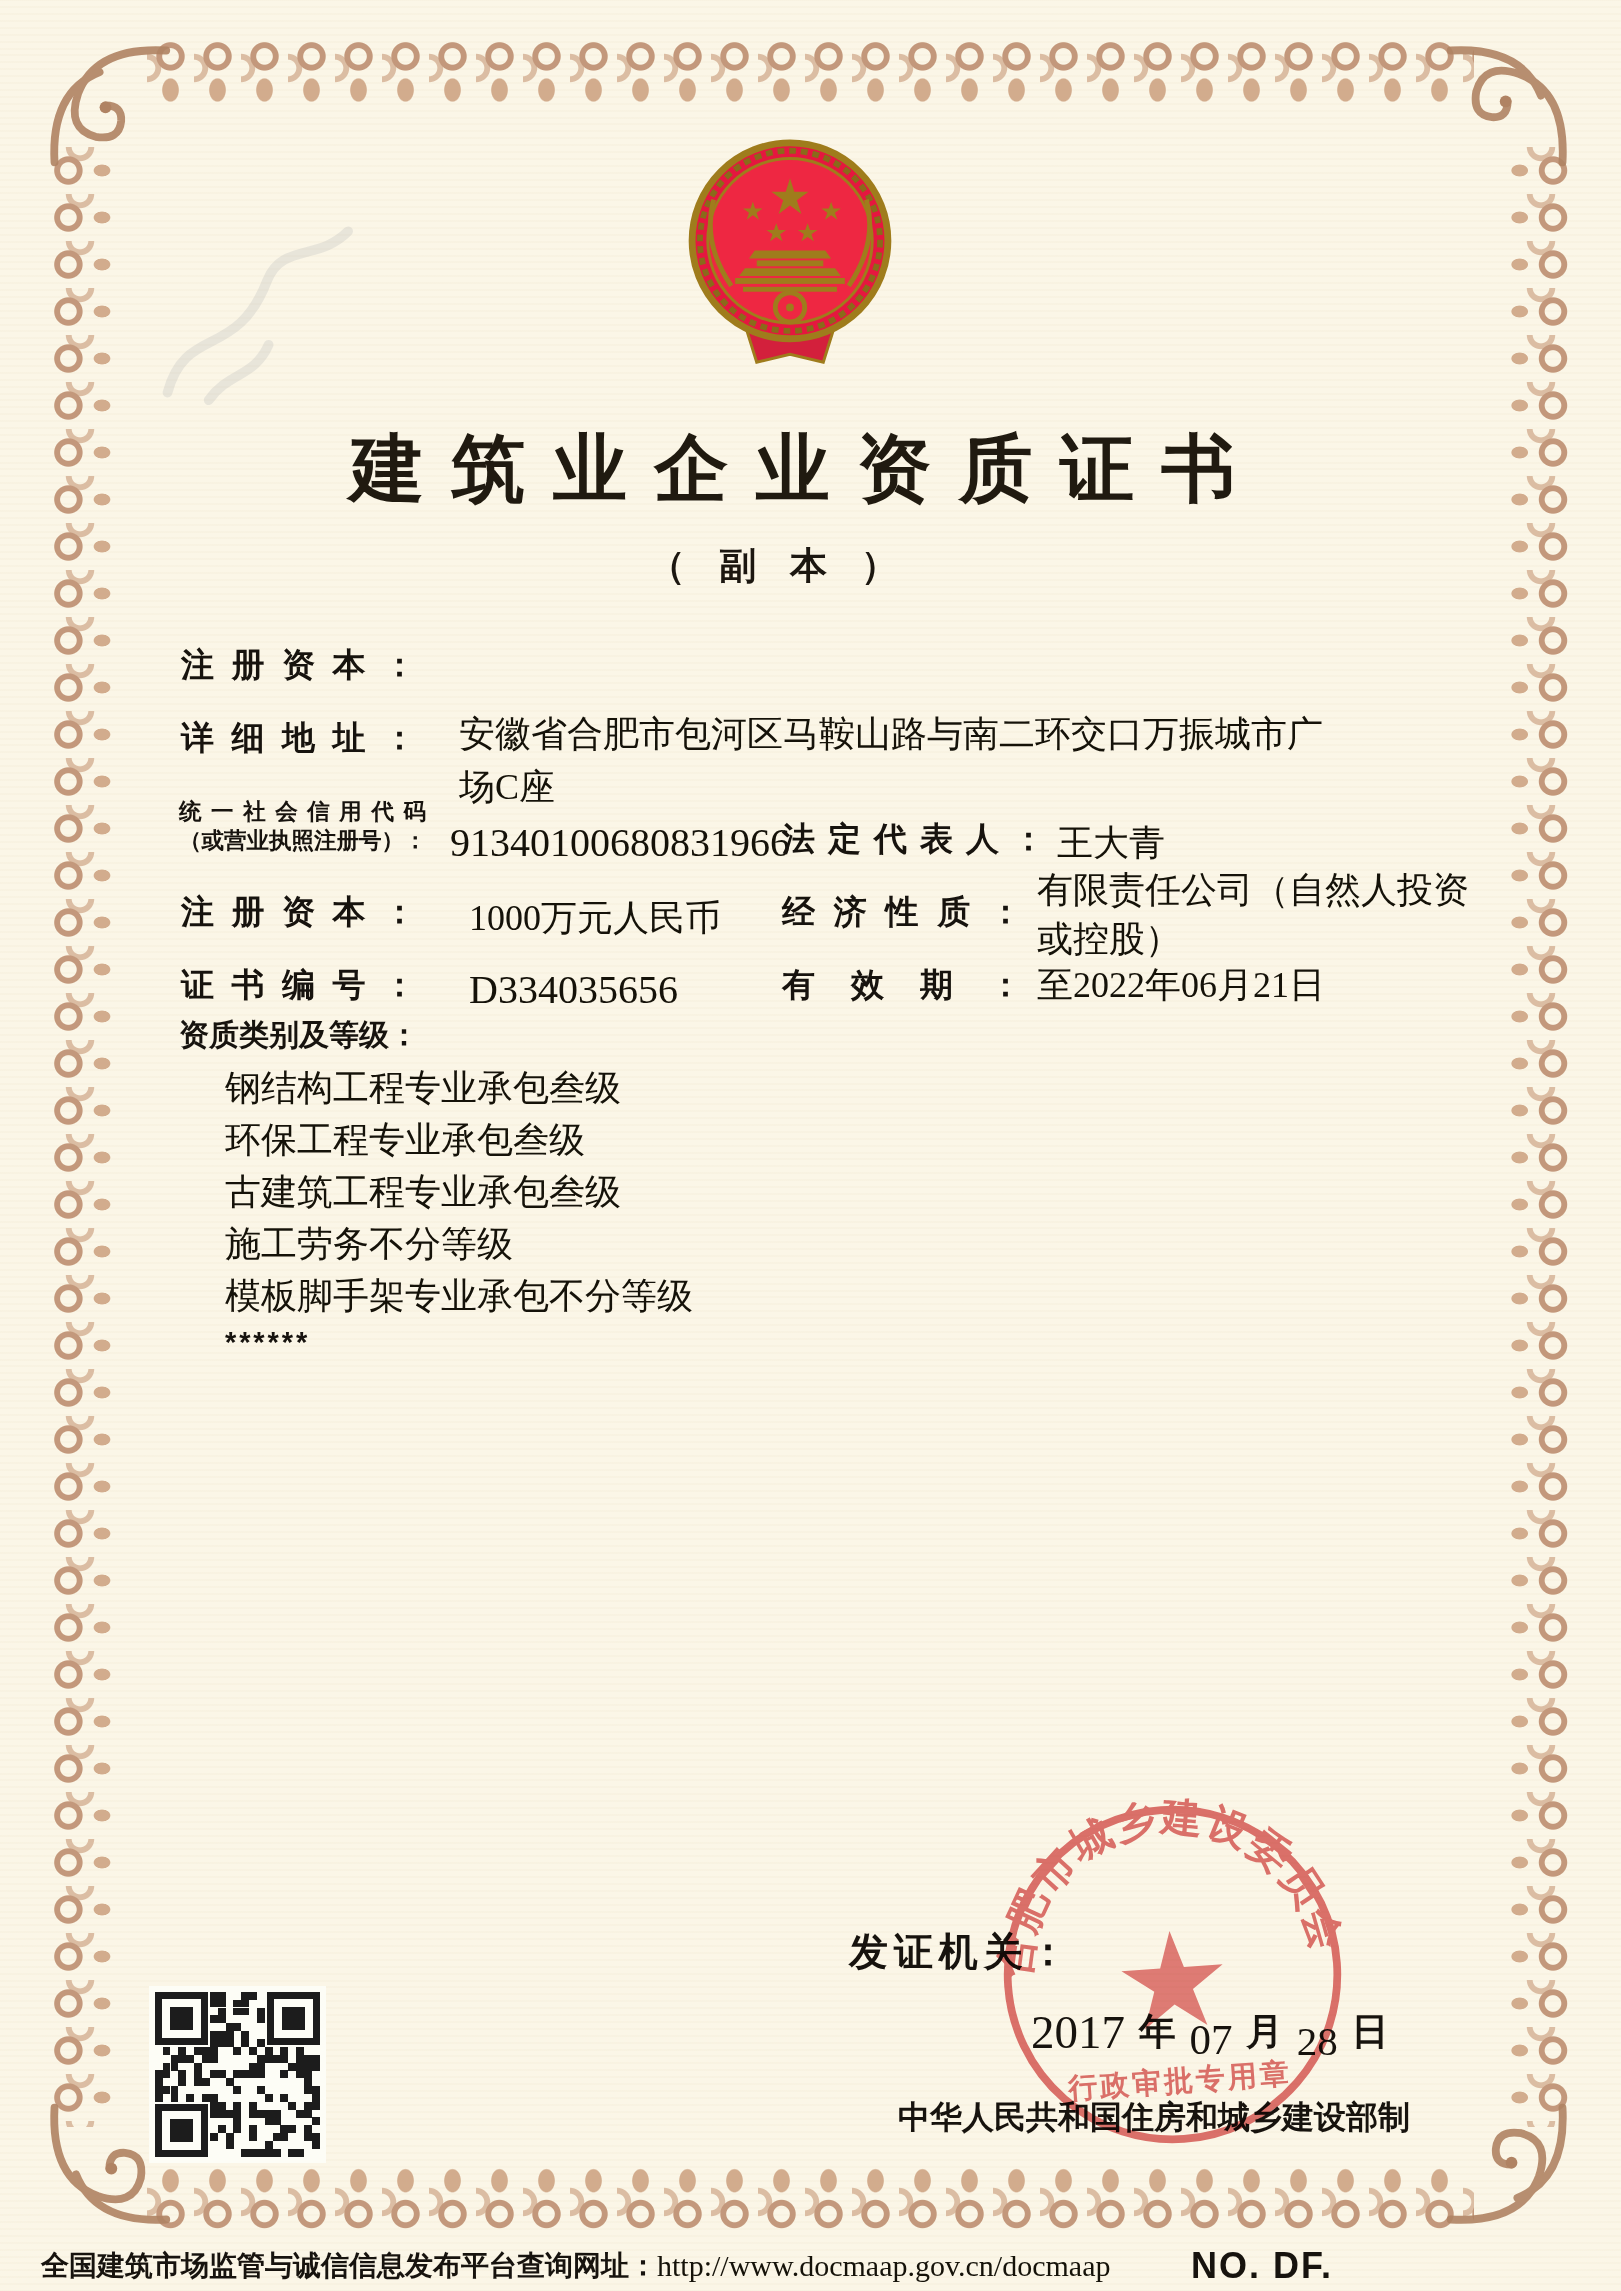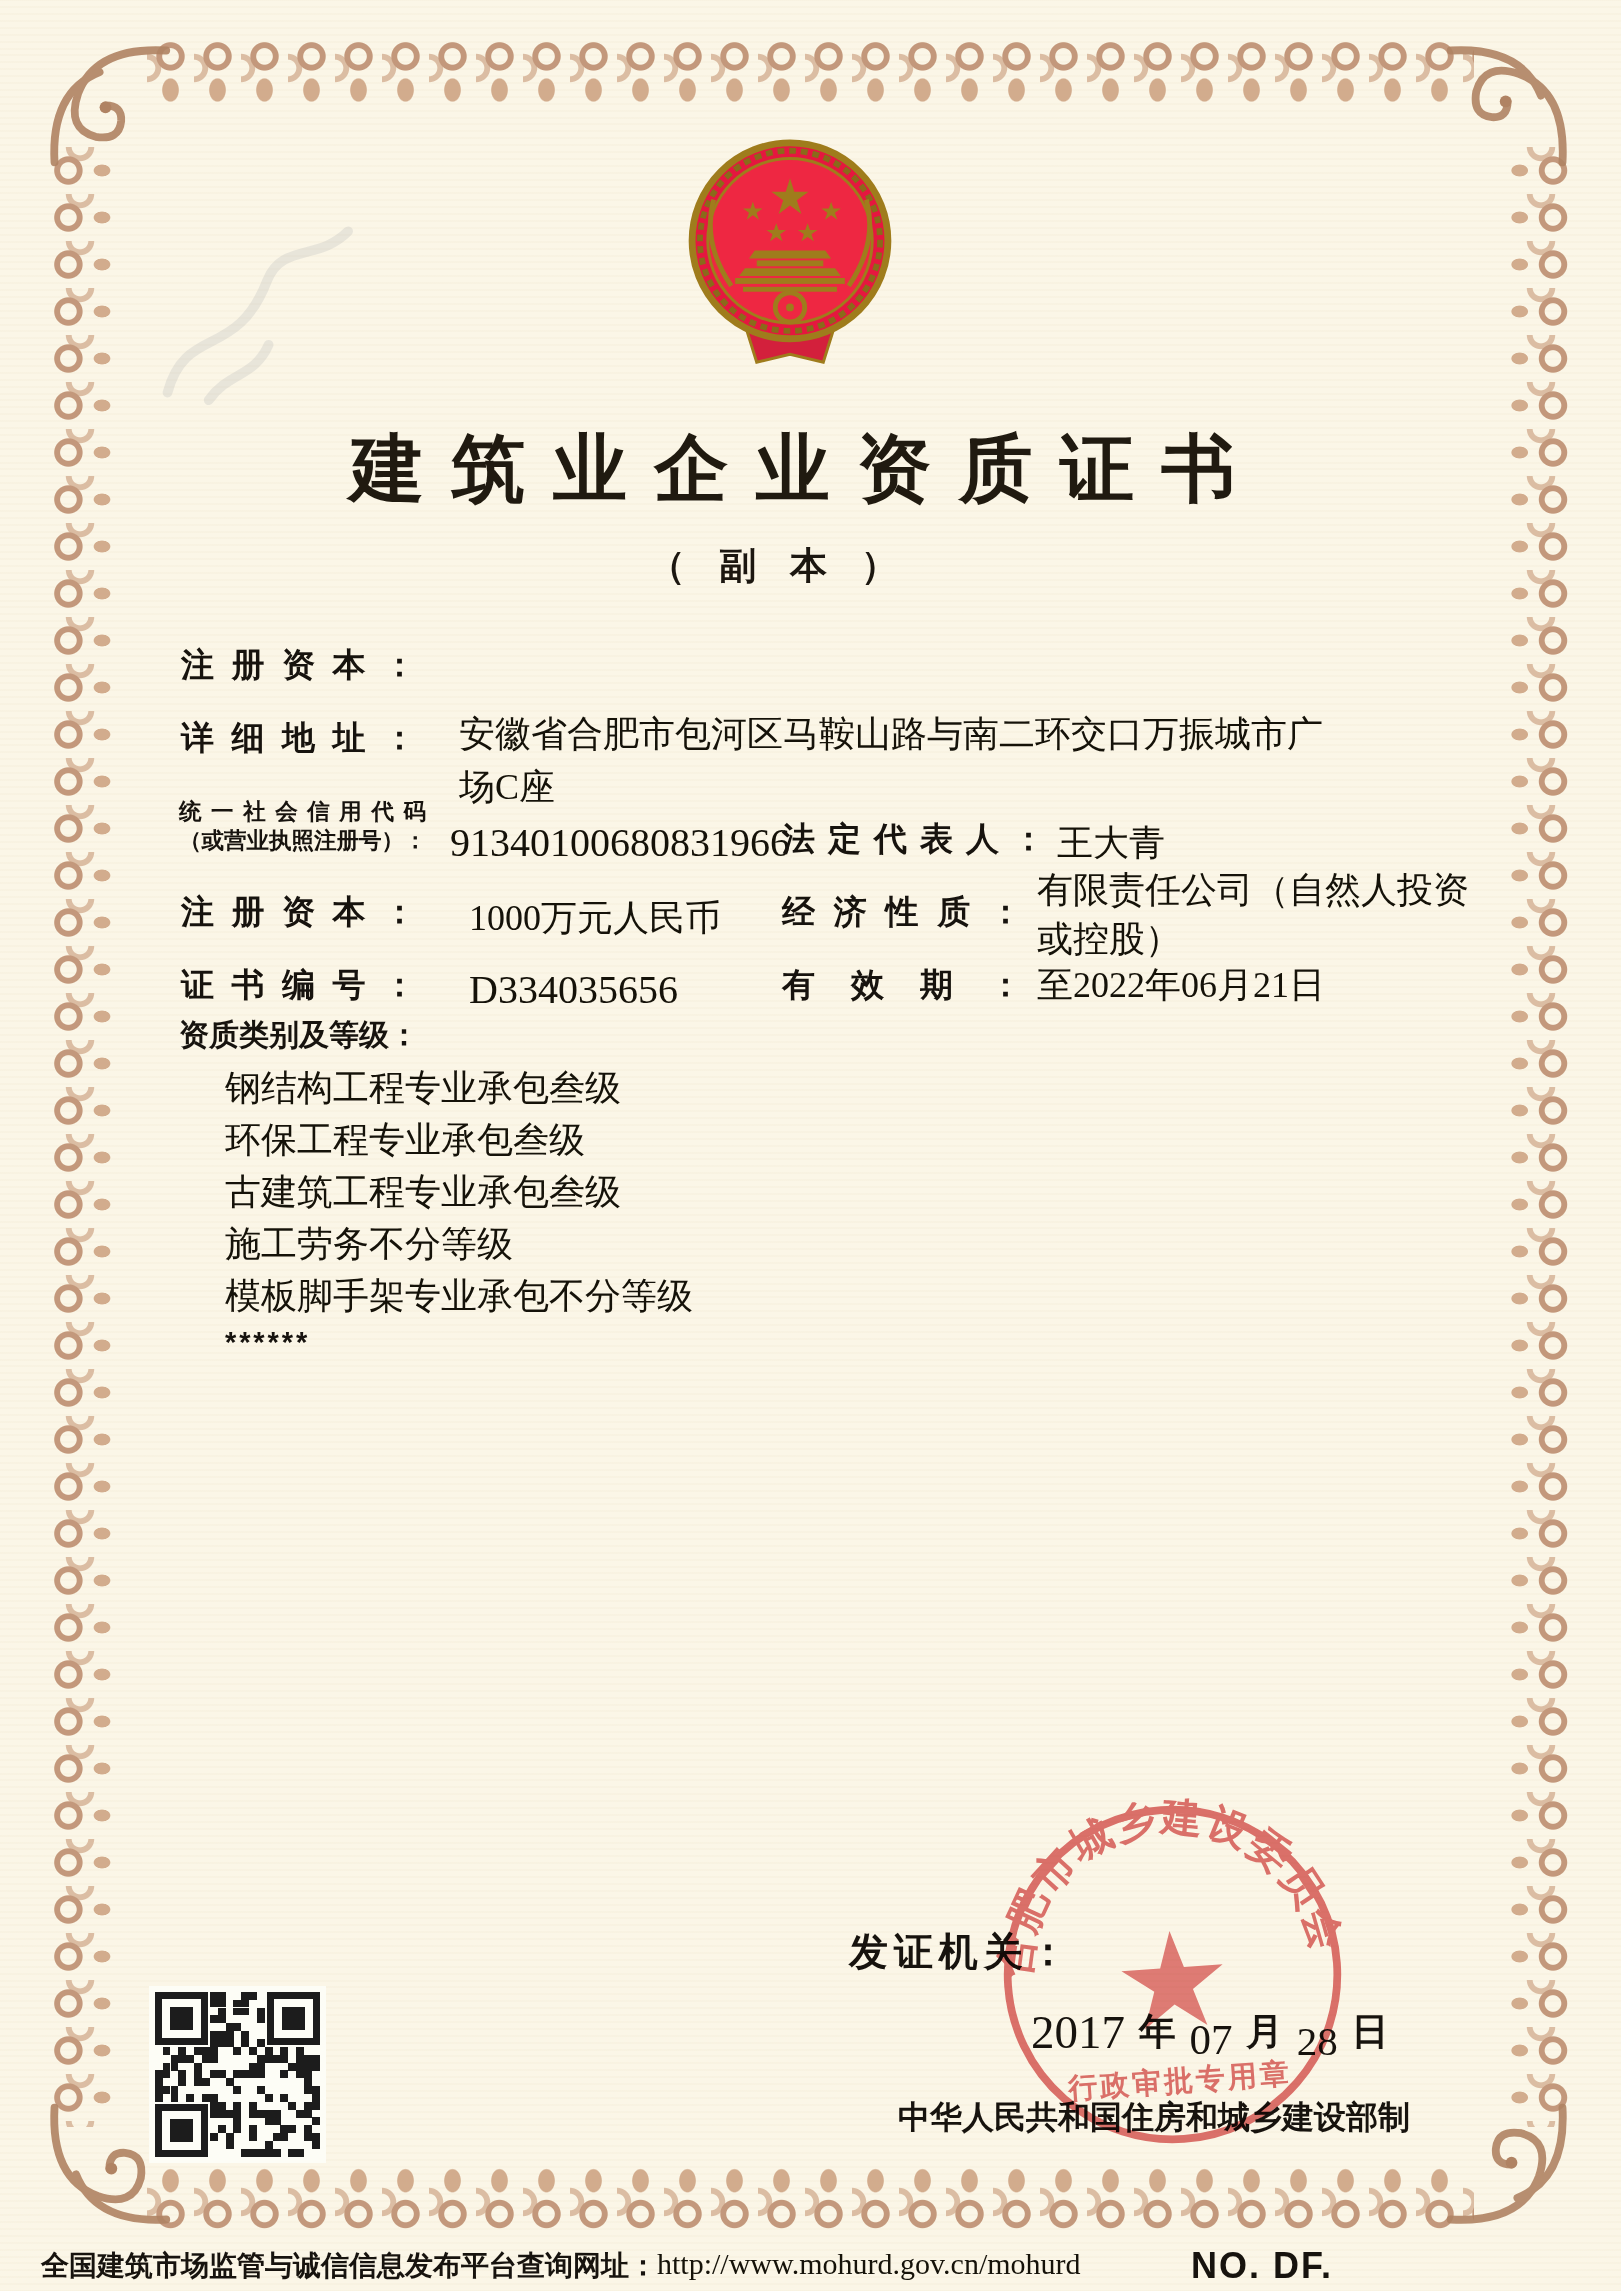--- a/index.html
+++ b/index.html
@@ -82,21 +82,21 @@
   .qr-mods{position:absolute; left:5.9px; top:5.9px; width:165px; height:165px;}
   .qr-mods i{position:absolute; width:7.8px; height:7.8px; background:#1c1c1c;}
   .finder{position:absolute; width:39px; height:39px; border:7.8px solid #1c1c1c; background:#fdfdf6;}
   .finder::after{content:""; position:absolute; left:7.8px; top:7.8px; width:23.5px; height:23.5px; background:#1c1c1c;}
   .finder-tl{left:5.9px; top:5.9px;}
   .finder-tr{right:5.9px; top:5.9px;}
   .finder-bl{left:5.9px; bottom:5.9px;}
 
   .scribble{opacity:.16; transform:rotate(-10deg);}
 
-  .footer-row{display:flex; align-items:flex-start;}
+  .footer-row{display:flex; align-items:center;}
 </style>
 </head>
 <body>
 
 <div class="page">
 
   <div class="edge edge-h edge-top"></div>
   <div class="edge edge-h edge-bottom"></div>
   <div class="edge edge-v edge-left"></div>
   <div class="edge edge-v edge-right"></div>
@@ -369,18 +369,18 @@
         <i style="left:133px;top:157px"></i>
         <i style="left:141px;top:157px"></i>
       </div>
     <div class="finder finder-tl"></div>
     <div class="finder finder-tr"></div>
     <div class="finder finder-bl"></div>
   </div>
 
   <div class="abs footer-row" style="left:41px;top:2247px">
     <span style="font-size:28px;font-weight:bold">全国建筑市场监管与诚信信息发布平台查询网址：</span>
-    <span class="val" style="font-size:30px">http://www.mohurd.gov.cn/mohurd</span>
+    <span class="val" style="font-size:30px">http://www.docmaap.gov.cn/docmaap</span>
   </div>
   <span class="abs" style="left:1191px;top:2245px;font-size:36px;font-weight:600;letter-spacing:2px">NO. DF.</span>
 
 </div>
 
 
 </body></html>

